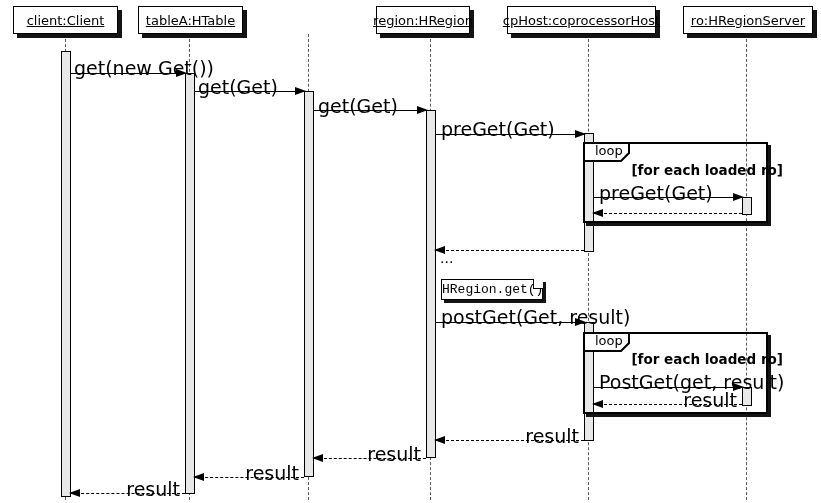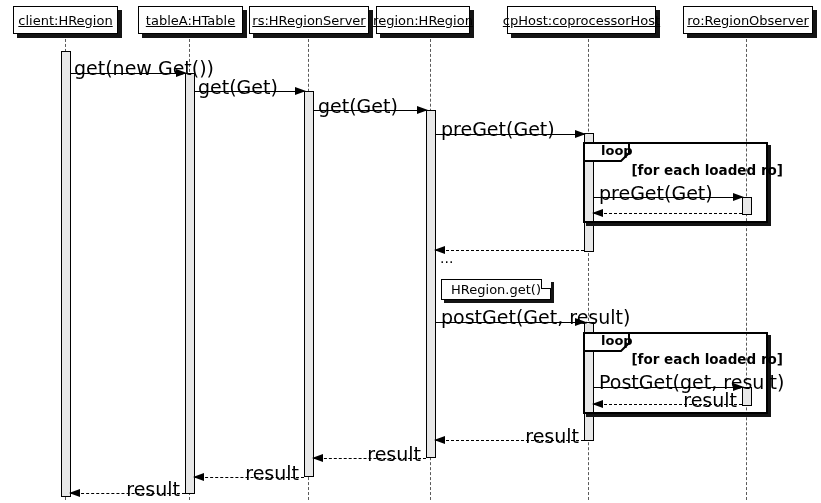--- a/index.html
+++ b/index.html
@@ -21,21 +21,21 @@
   .bar{
     position:absolute; width:10px; box-sizing:border-box;
     background:#e8e8e8; border:1.2px solid #000; z-index:3;
   }
   
   .frame{position:absolute; box-sizing:border-box; border:2px solid #000;
     box-shadow:3px 3px 0 #141414; z-index:4; background:transparent;}
   .tab{position:absolute; left:-2px; top:-2px; width:48px; height:20px;}
   .tab svg{display:block;}
   .tab .op{
-    position:absolute; left:18px; top:1px; font-size:13px; font-weight:bold;
+    position:absolute; left:12px; top:1px; font-size:13px; font-weight:normal;
   }
   .guard{position:absolute; font-size:13.5px; font-weight:bold; white-space:nowrap; z-index:5;}
   
   .msg{position:absolute; height:0; border-top:1.4px solid #000; z-index:5;}
   .msg.dashed{border-top-style:dashed;}
   .head{position:absolute; width:0; height:0; top:-5.5px;}
   .head.right{right:-2px; border-left:11px solid #000; border-top:4.5px solid transparent; border-bottom:4.5px solid transparent;}
   .head.left{left:-2px; border-right:11px solid #000; border-top:4.5px solid transparent; border-bottom:4.5px solid transparent;}
   .mlabel{position:absolute; font-size:19px; white-space:nowrap; z-index:6;}
   .mlabel.r{text-align:right;}
@@ -57,36 +57,33 @@
 <div class="diagram">
 
   <div class="lifeline" style="left:65px;  height:466px;"></div>
   <div class="lifeline" style="left:189px; height:466px;"></div>
   <div class="lifeline" style="left:308px; height:466px;"></div>
   <div class="lifeline" style="left:430px; height:466px;"></div>
   <div class="lifeline" style="left:588px; height:466px;"></div>
   <div class="lifeline" style="left:746px; height:466px;"></div>
 
   <div class="pbox" style="left:13px;  width:105px;">
-    <span class="pname">client:HRegion</span>
+    <span class="pname">client:Client</span>
     </div>
   <div class="pbox" style="left:138px; width:105px;">
     <span class="pname">tableA:HTable</span>
-    </div>
-  <div class="pbox" style="left:249px; width:120px;">
-    <span class="pname">rs:HRegionServer</span>
     </div>
   <div class="pbox" style="left:376px; width:94px;">
     <span class="pname">region:HRegion</span>
     </div>
   <div class="pbox" style="left:507px; width:149px;">
     <span class="pname">cpHost:coprocessorHost</span>
     </div>
   <div class="pbox" style="left:683px; width:130px;">
-    <span class="pname">ro:RegionObserver</span>
+    <span class="pname">ro:HRegionServer</span>
     </div>
 
   <div class="bar" style="left:61px;  top:51px;  height:446px;"></div>
   <div class="bar" style="left:185px; top:73px;  height:421px;"></div>
   <div class="bar" style="left:304px; top:91px;  height:386px;"></div>
   <div class="bar" style="left:426px; top:110px; height:348px;"></div>
   <div class="bar" style="left:584px; top:133px; height:119px;"></div>
   <div class="bar" style="left:584px; top:322px; height:119px;"></div>
   <div class="bar" style="left:742px; top:197px; height:18px;"></div>
   <div class="bar" style="left:742px; top:387px; height:19px;"></div>
@@ -137,21 +134,21 @@
   <span class="mlabel" style="left:599px; top:182px;">preGet(Get)</span>
 
   <div class="msg dashed" style="left:594px; top:213px; width:148px;">
     <span class="head left"></span>
     </div>
   <div class="msg dashed" style="left:436px; top:250px; width:148px;">
     <span class="head left"></span>
     </div>
 
   <span class="ellipsis" style="left:440px; top:250px;">...</span>
-  <div class="note" style="left:441px; top:279px; width:110px; height:21px; line-height:19px;">
+  <div class="note" style="left:441px; top:279px; width:102px; height:21px; line-height:19px;font-family:Liberation Mono, monospace;">
     <span>HRegion.get()</span>
     <span class="fold"></span>
   </div>
 
   <div class="msg" style="left:436px; top:322px; width:148px;">
     <span class="head right"></span>
     </div>
   <span class="mlabel" style="left:441px; top:306px;">postGet(Get, result)</span>
 
   <div class="msg" style="left:594px; top:387px; width:148px;">

